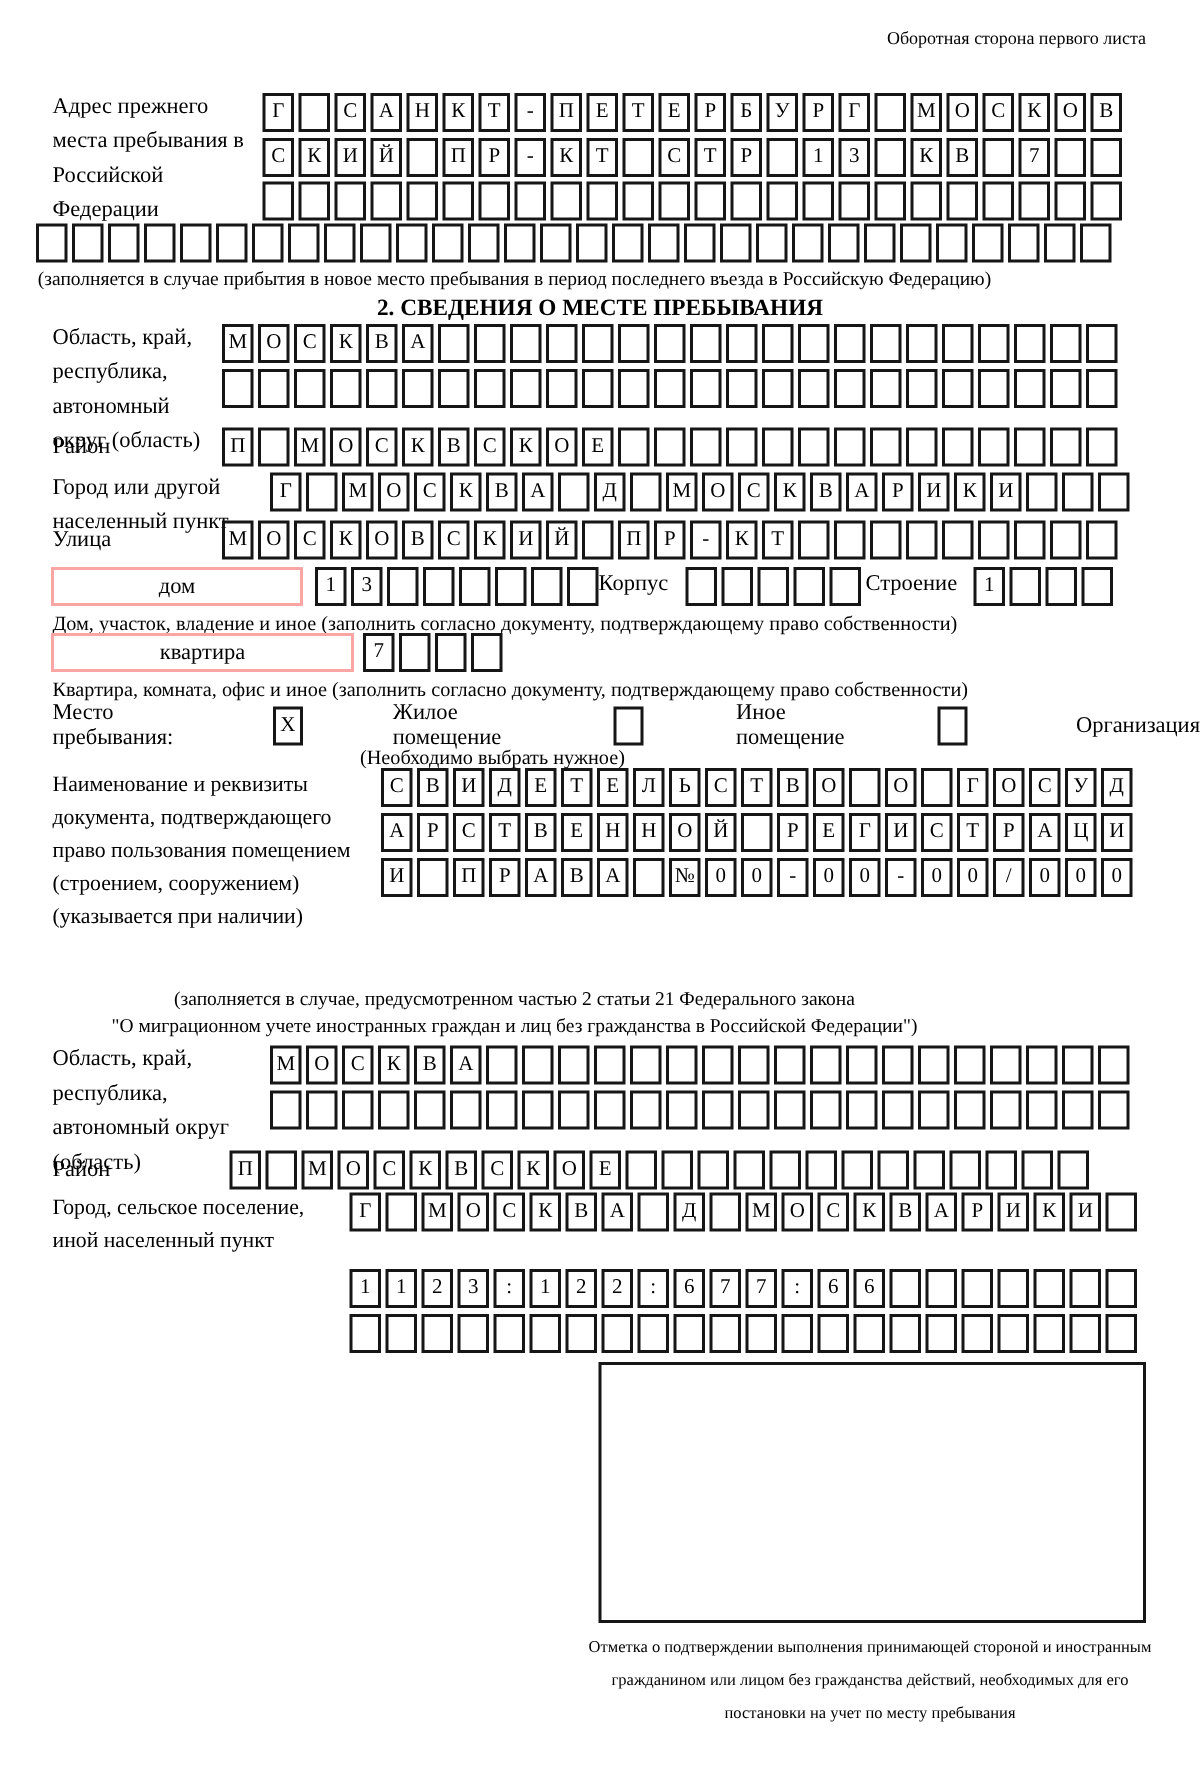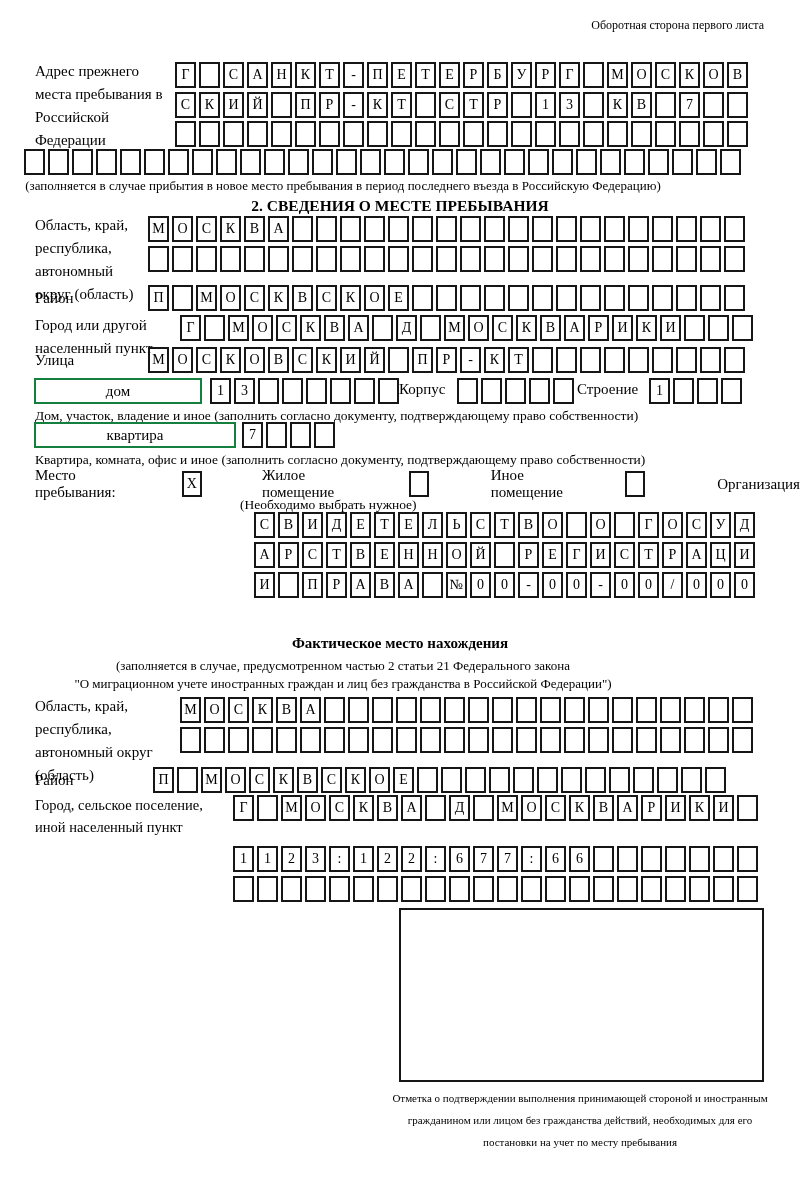--- a/index.html
+++ b/index.html
@@ -9,21 +9,21 @@
   .abs { position:absolute; }
   .cells { display:flex; gap:3px; }
   .cell { flex:none; width:21px; height:26px; border:2px solid #161616; display:flex;
           align-items:center; justify-content:center; font-size:14px; line-height:1; }
   .lbl { font-size:15px; line-height:23px; }
   .lbl-sm { font-size:14.5px; line-height:22px; }
   .note { font-size:13px; text-align:center; width:686px; }
   .cap { font-size:13.5px; }
   .ttl { font-weight:bold; font-size:15.5px; text-align:center; width:800px; }
   .ttl2 { font-weight:bold; font-size:15px; text-align:center; width:800px; }
-  .namedbox { border:2px solid #15803d; height:26px; display:flex; align-items:center;
+  .namedbox { border:2px solid #fca5a5; height:26px; display:flex; align-items:center;
               justify-content:center; font-size:15px; }
   .checkbox { flex:none; width:20px; height:26px; border:2px solid #161616; display:flex;
               align-items:center; justify-content:center; font-size:14px; }
   .mesto { display:flex; align-items:center; font-size:15px;gap:48px; }
   .stampbox { border:2px solid #161616; }
   .stampcap { font-size:11px; line-height:22px; text-align:center; }
 </style>
 </head>
 <body>
 
@@ -329,20 +329,21 @@
     <span style="margin-right:9px;">Место пребывания:</span>
     <span class="checkbox" style="margin-right:12px;">X</span>
     <span style="margin-right:13px;">Жилое помещение</span>
     <span class="checkbox" style="margin-right:14px;"></span>
     <span style="margin-right:8px;">Иное помещение</span>
     <span class="checkbox" style="margin-right:24px;"></span>
     <span>Организация</span>
   </div>
   <div class="abs cap" style="left:240px; top:497px;">(Необходимо выбрать нужное)</div>
 
+  <div class="abs lbl-sm" style="left:35px; top:512px; width:216px;">Наименование и реквизиты документа, подтверждающего право пользования помещением (строением, сооружением) (указывается при наличии)</div>
   <div class="abs cells" style="left:254px; top:512px;">
       <span class="cell">С</span>
       <span class="cell">В</span>
       <span class="cell">И</span>
       <span class="cell">Д</span>
       <span class="cell">Е</span>
       <span class="cell">Т</span>
       <span class="cell">Е</span>
       <span class="cell">Л</span>
       <span class="cell">Ь</span>
@@ -399,21 +400,20 @@
       <span class="cell">0</span>
       <span class="cell">-</span>
       <span class="cell">0</span>
       <span class="cell">0</span>
       <span class="cell">/</span>
       <span class="cell">0</span>
       <span class="cell">0</span>
       <span class="cell">0</span>
     </div>
 
-  <div class="abs ttl2" style="top:635px; left:0;">Фактическое место нахождения</div>
   <div class="abs note" style="top:658px; left:0;">(заполняется в случае, предусмотренном частью 2 статьи 21 Федерального закона</div>
   <div class="abs note" style="top:676px; left:0;">"О миграционном учете иностранных граждан и лиц без гражданства в Российской Федерации")</div>
 
   <div class="abs lbl" style="left:35px; top:695px; width:148px;">Область, край, республика, автономный округ (область)</div>
   <div class="abs cells" style="left:180px; top:697px;">
       <span class="cell">М</span>
       <span class="cell">О</span>
       <span class="cell">С</span>
       <span class="cell">К</span>
       <span class="cell">В</span>

